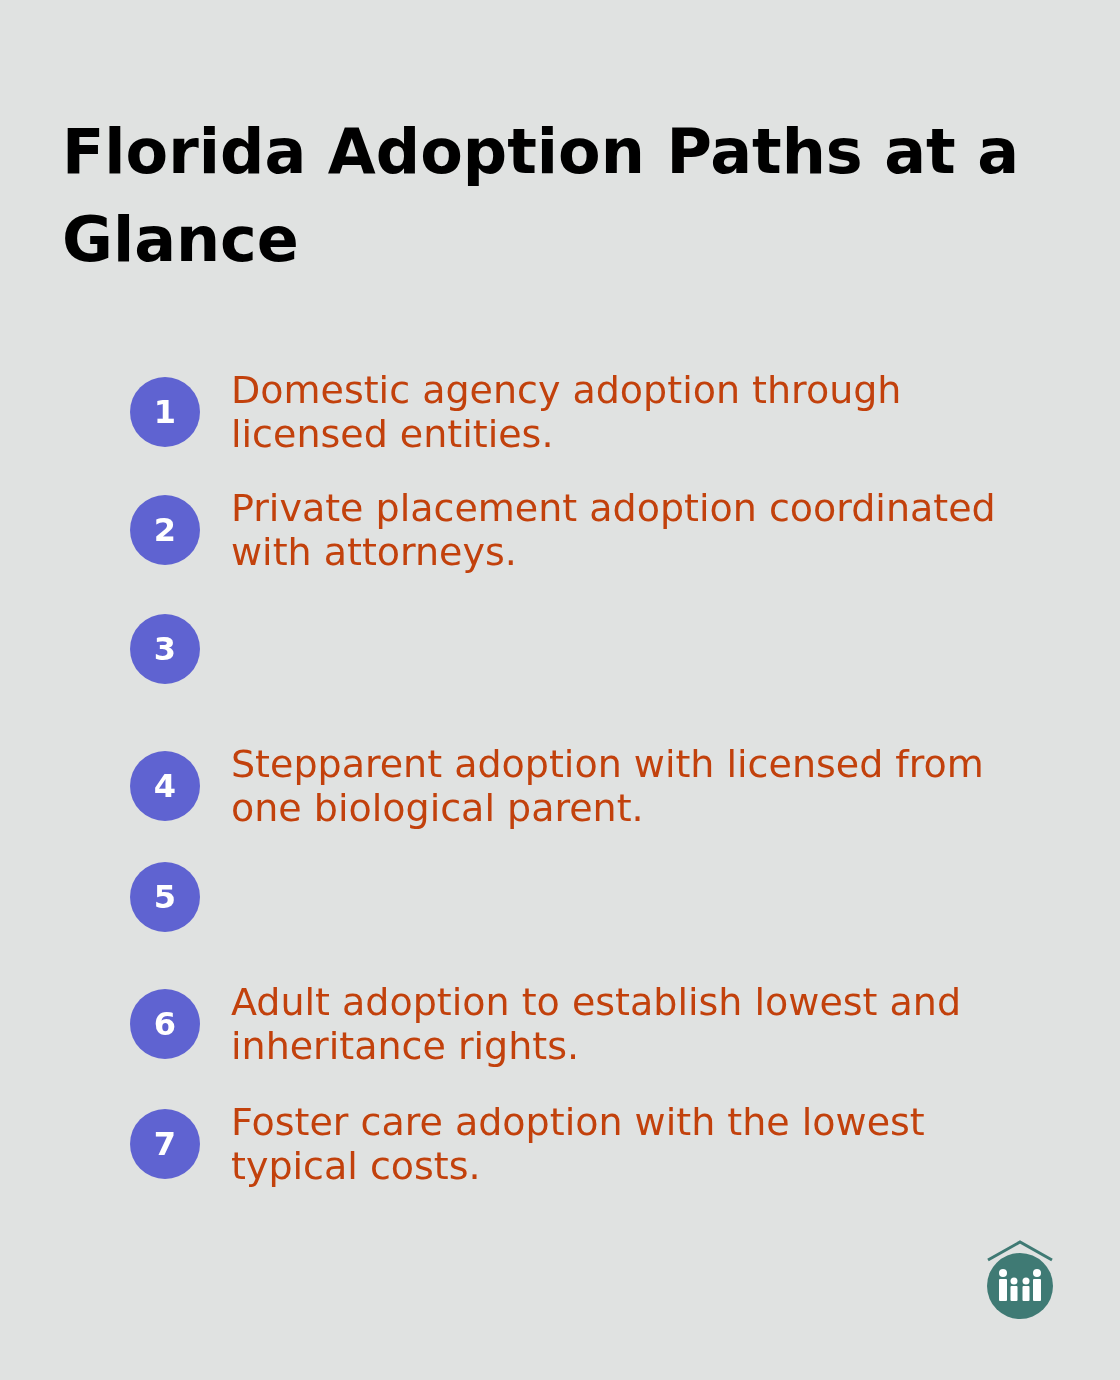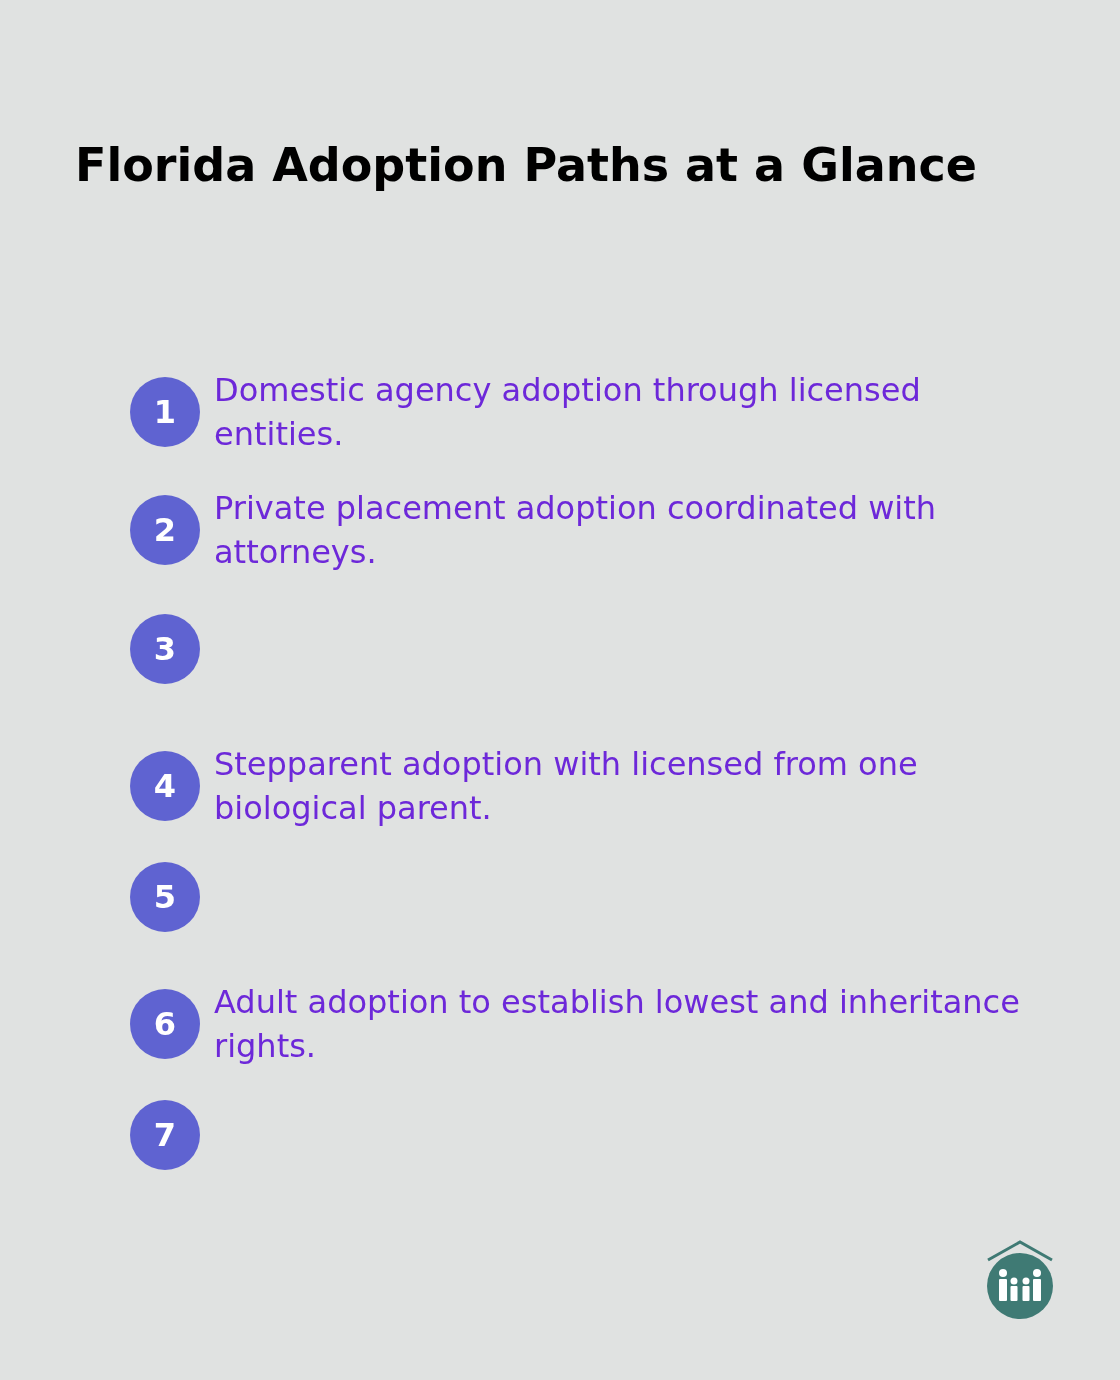--- a/index.html
+++ b/index.html
@@ -1,20 +1,20 @@
 <!DOCTYPE html>
 <html><head>
 <meta charset="utf-8">
 <style>
   html, body { margin:0; padding:0; }
   body { width:1120px; height:1380px; background:#e0e2e1; position:relative; overflow:hidden; font-family:"DejaVu Sans", sans-serif; }
-  .title { position:absolute; left:62px; top:108px; width:960px; margin:13px; font-size:46px; font-weight:bold; line-height:88px; color:#000; letter-spacing:0px; }
+  .title { position:absolute; left:62px; top:108px; width:960px; margin:0; font-size:62px; font-weight:bold; line-height:88px; color:#000; letter-spacing:0px; }
   .item { position:absolute; left:130px; width:920px; display:flex; align-items:center; }
   .num { width:70px; height:70px; border-radius:50%; background:#5f63d1; color:#fff; font-weight:bold; font-size:32px; display:flex; align-items:center; justify-content:center; flex-shrink:0; }
-  .txt { margin-left:14px; font-size:32px; line-height:44px; color:#6d28d9; width:820px; }
+  .txt { margin-left:31px; font-size:38px; line-height:44px; color:#c2410c; width:820px; }
   .logo { position:absolute; left:985px; top:1240px; width:70px; height:82px; }
 </style>
 </head>
 <body>
 
 <h1 class="title">Florida Adoption Paths at a Glance</h1>
 
 <div class="item" style="top:368px;">
   <div class="num">1</div>
   <div class="txt">Domestic agency adoption through licensed entities.</div>
@@ -32,20 +32,21 @@
 </div>
 <div class="item" style="top:862px;">
   <div class="num">5</div>
 </div>
 <div class="item" style="top:980px;">
   <div class="num">6</div>
   <div class="txt">Adult adoption to establish lowest and inheritance rights.</div>
 </div>
 <div class="item" style="top:1100px;">
   <div class="num">7</div>
+  <div class="txt">Foster care adoption with the lowest typical costs.</div>
 </div>
 
 <svg class="logo" viewBox="0 0 70 82">
   <polyline points="3,20 35,2 67,20" fill="none" stroke="#3f7a74" stroke-width="3"></polyline>
   <circle cx="35" cy="46" r="33" fill="#3f7a74"></circle>
   <circle cx="18" cy="33" r="4" fill="#fff"></circle>
   <rect x="14" y="39" width="8" height="22" rx="1" fill="#fff"></rect>
   <circle cx="29" cy="41" r="3.5" fill="#fff"></circle>
   <rect x="25.5" y="46" width="7" height="15" rx="1" fill="#fff"></rect>
   <circle cx="41" cy="41" r="3.5" fill="#fff"></circle>

